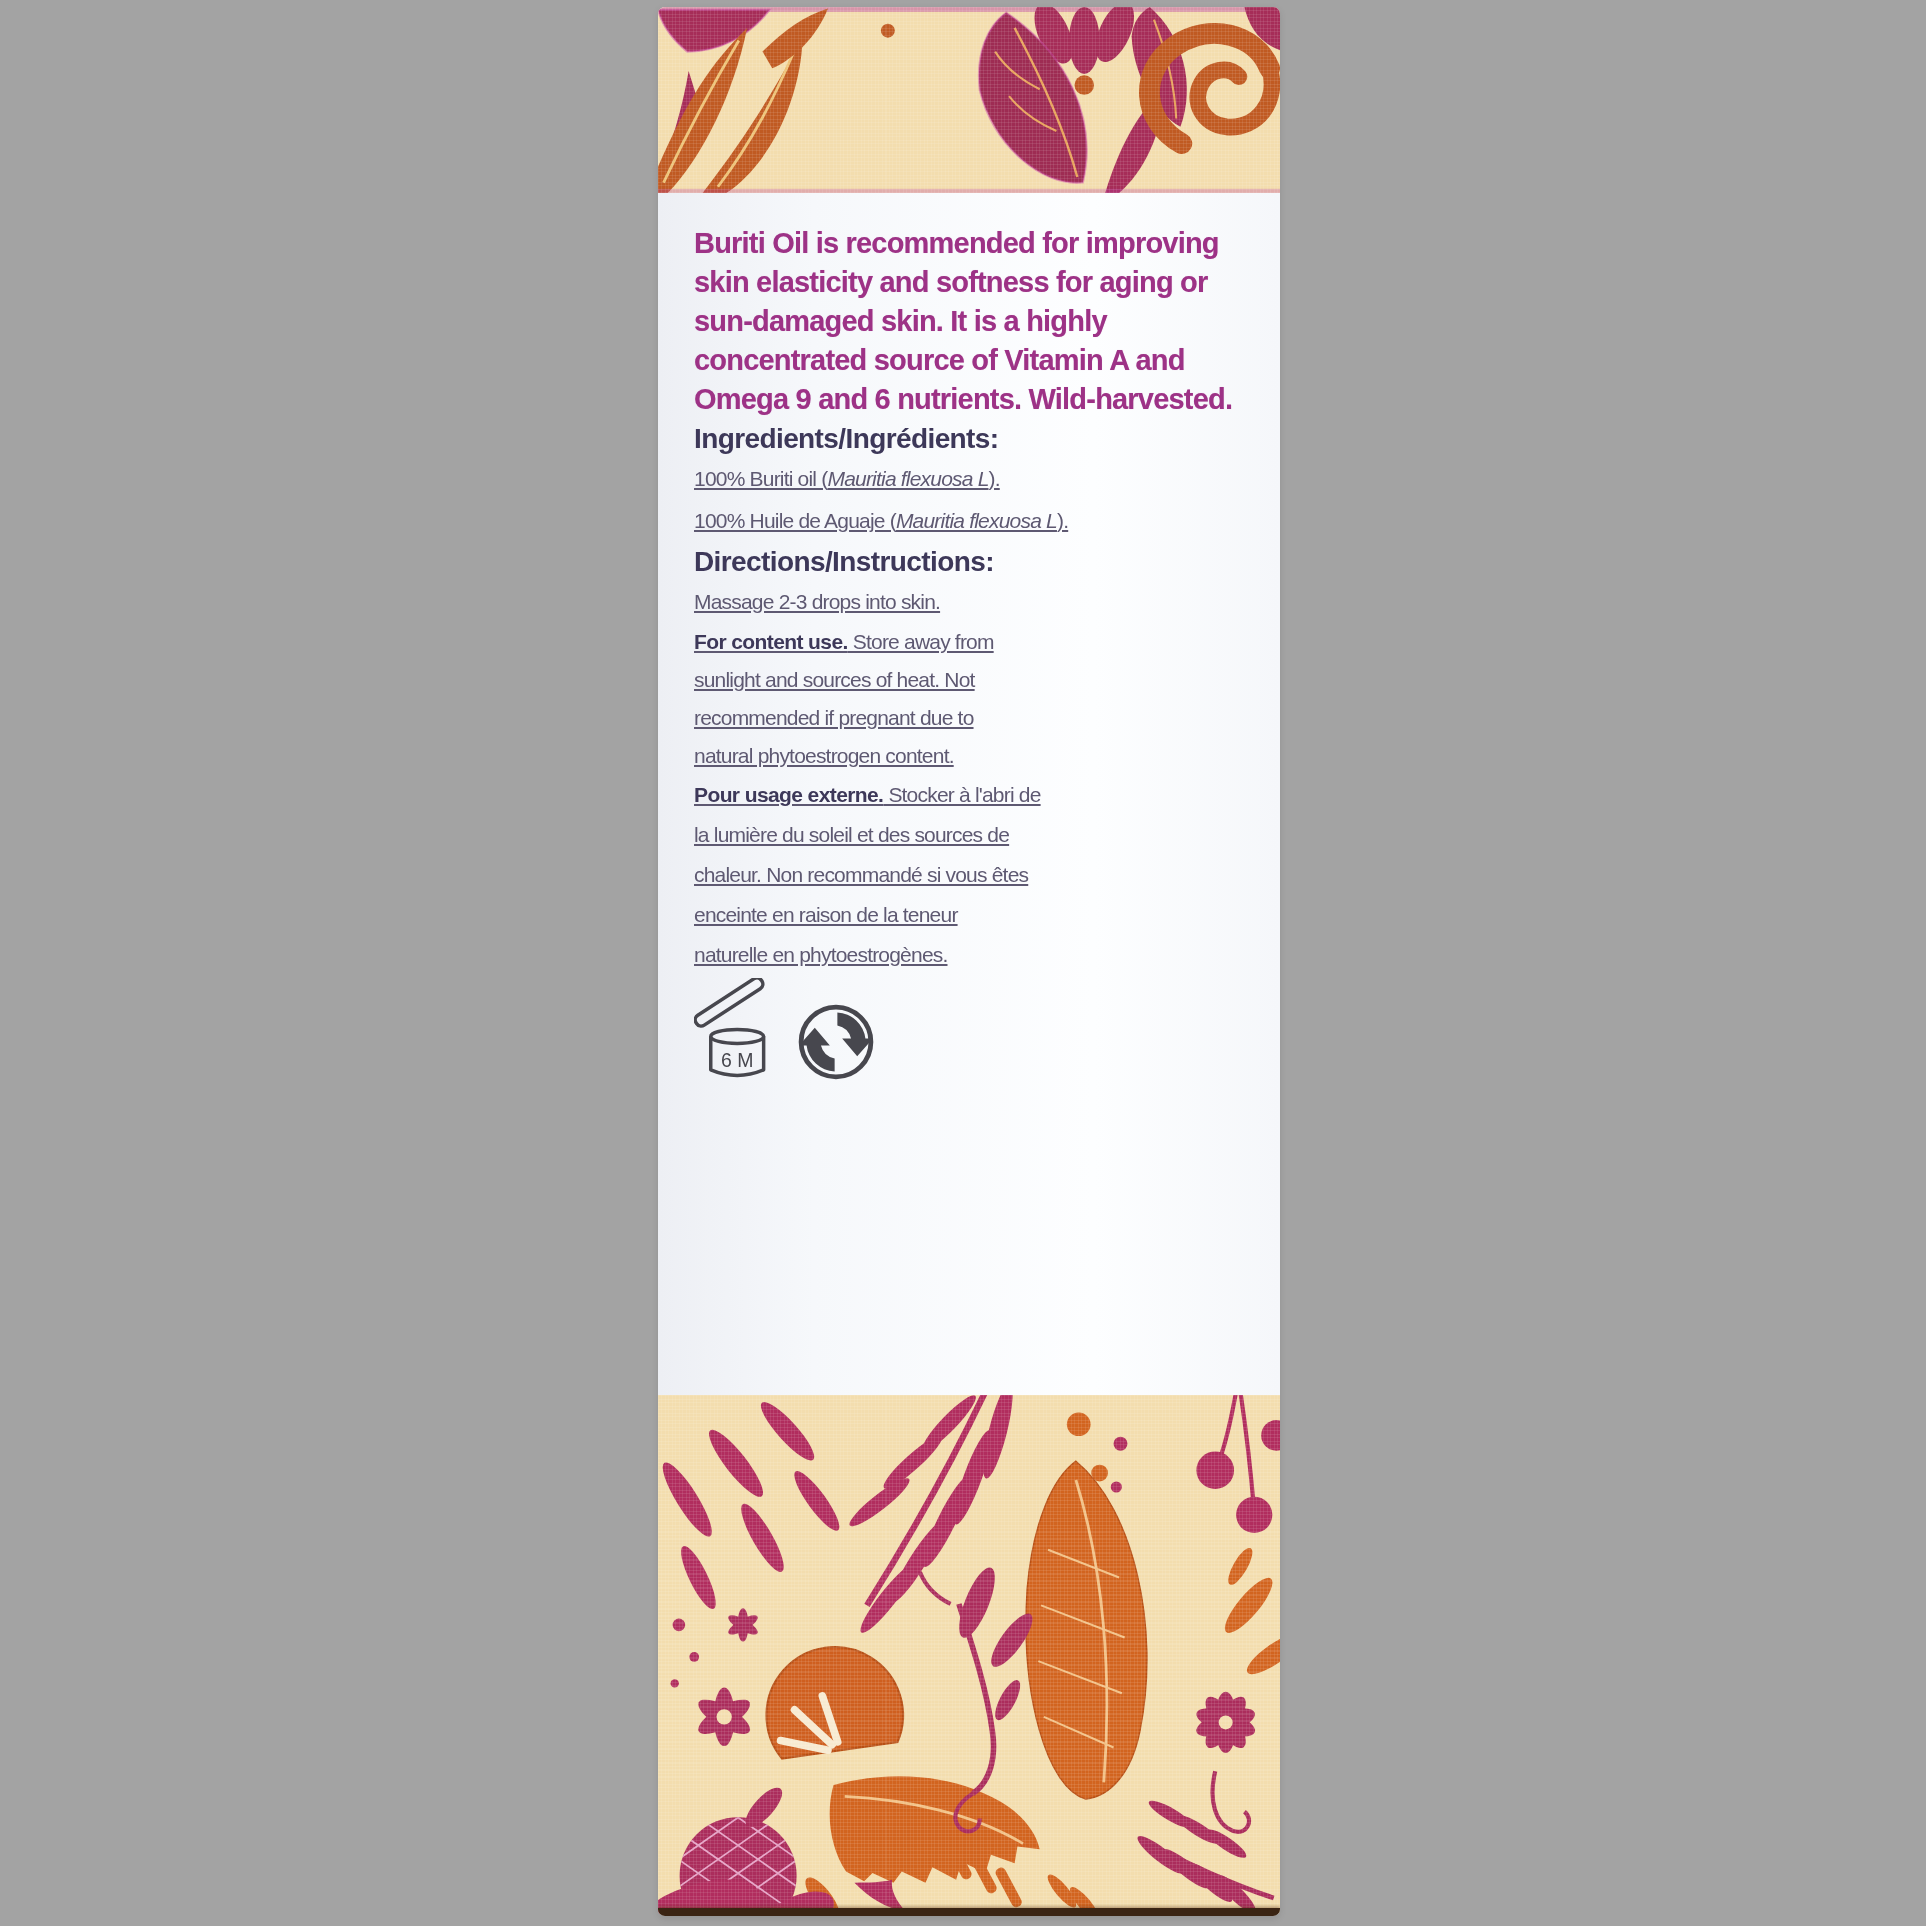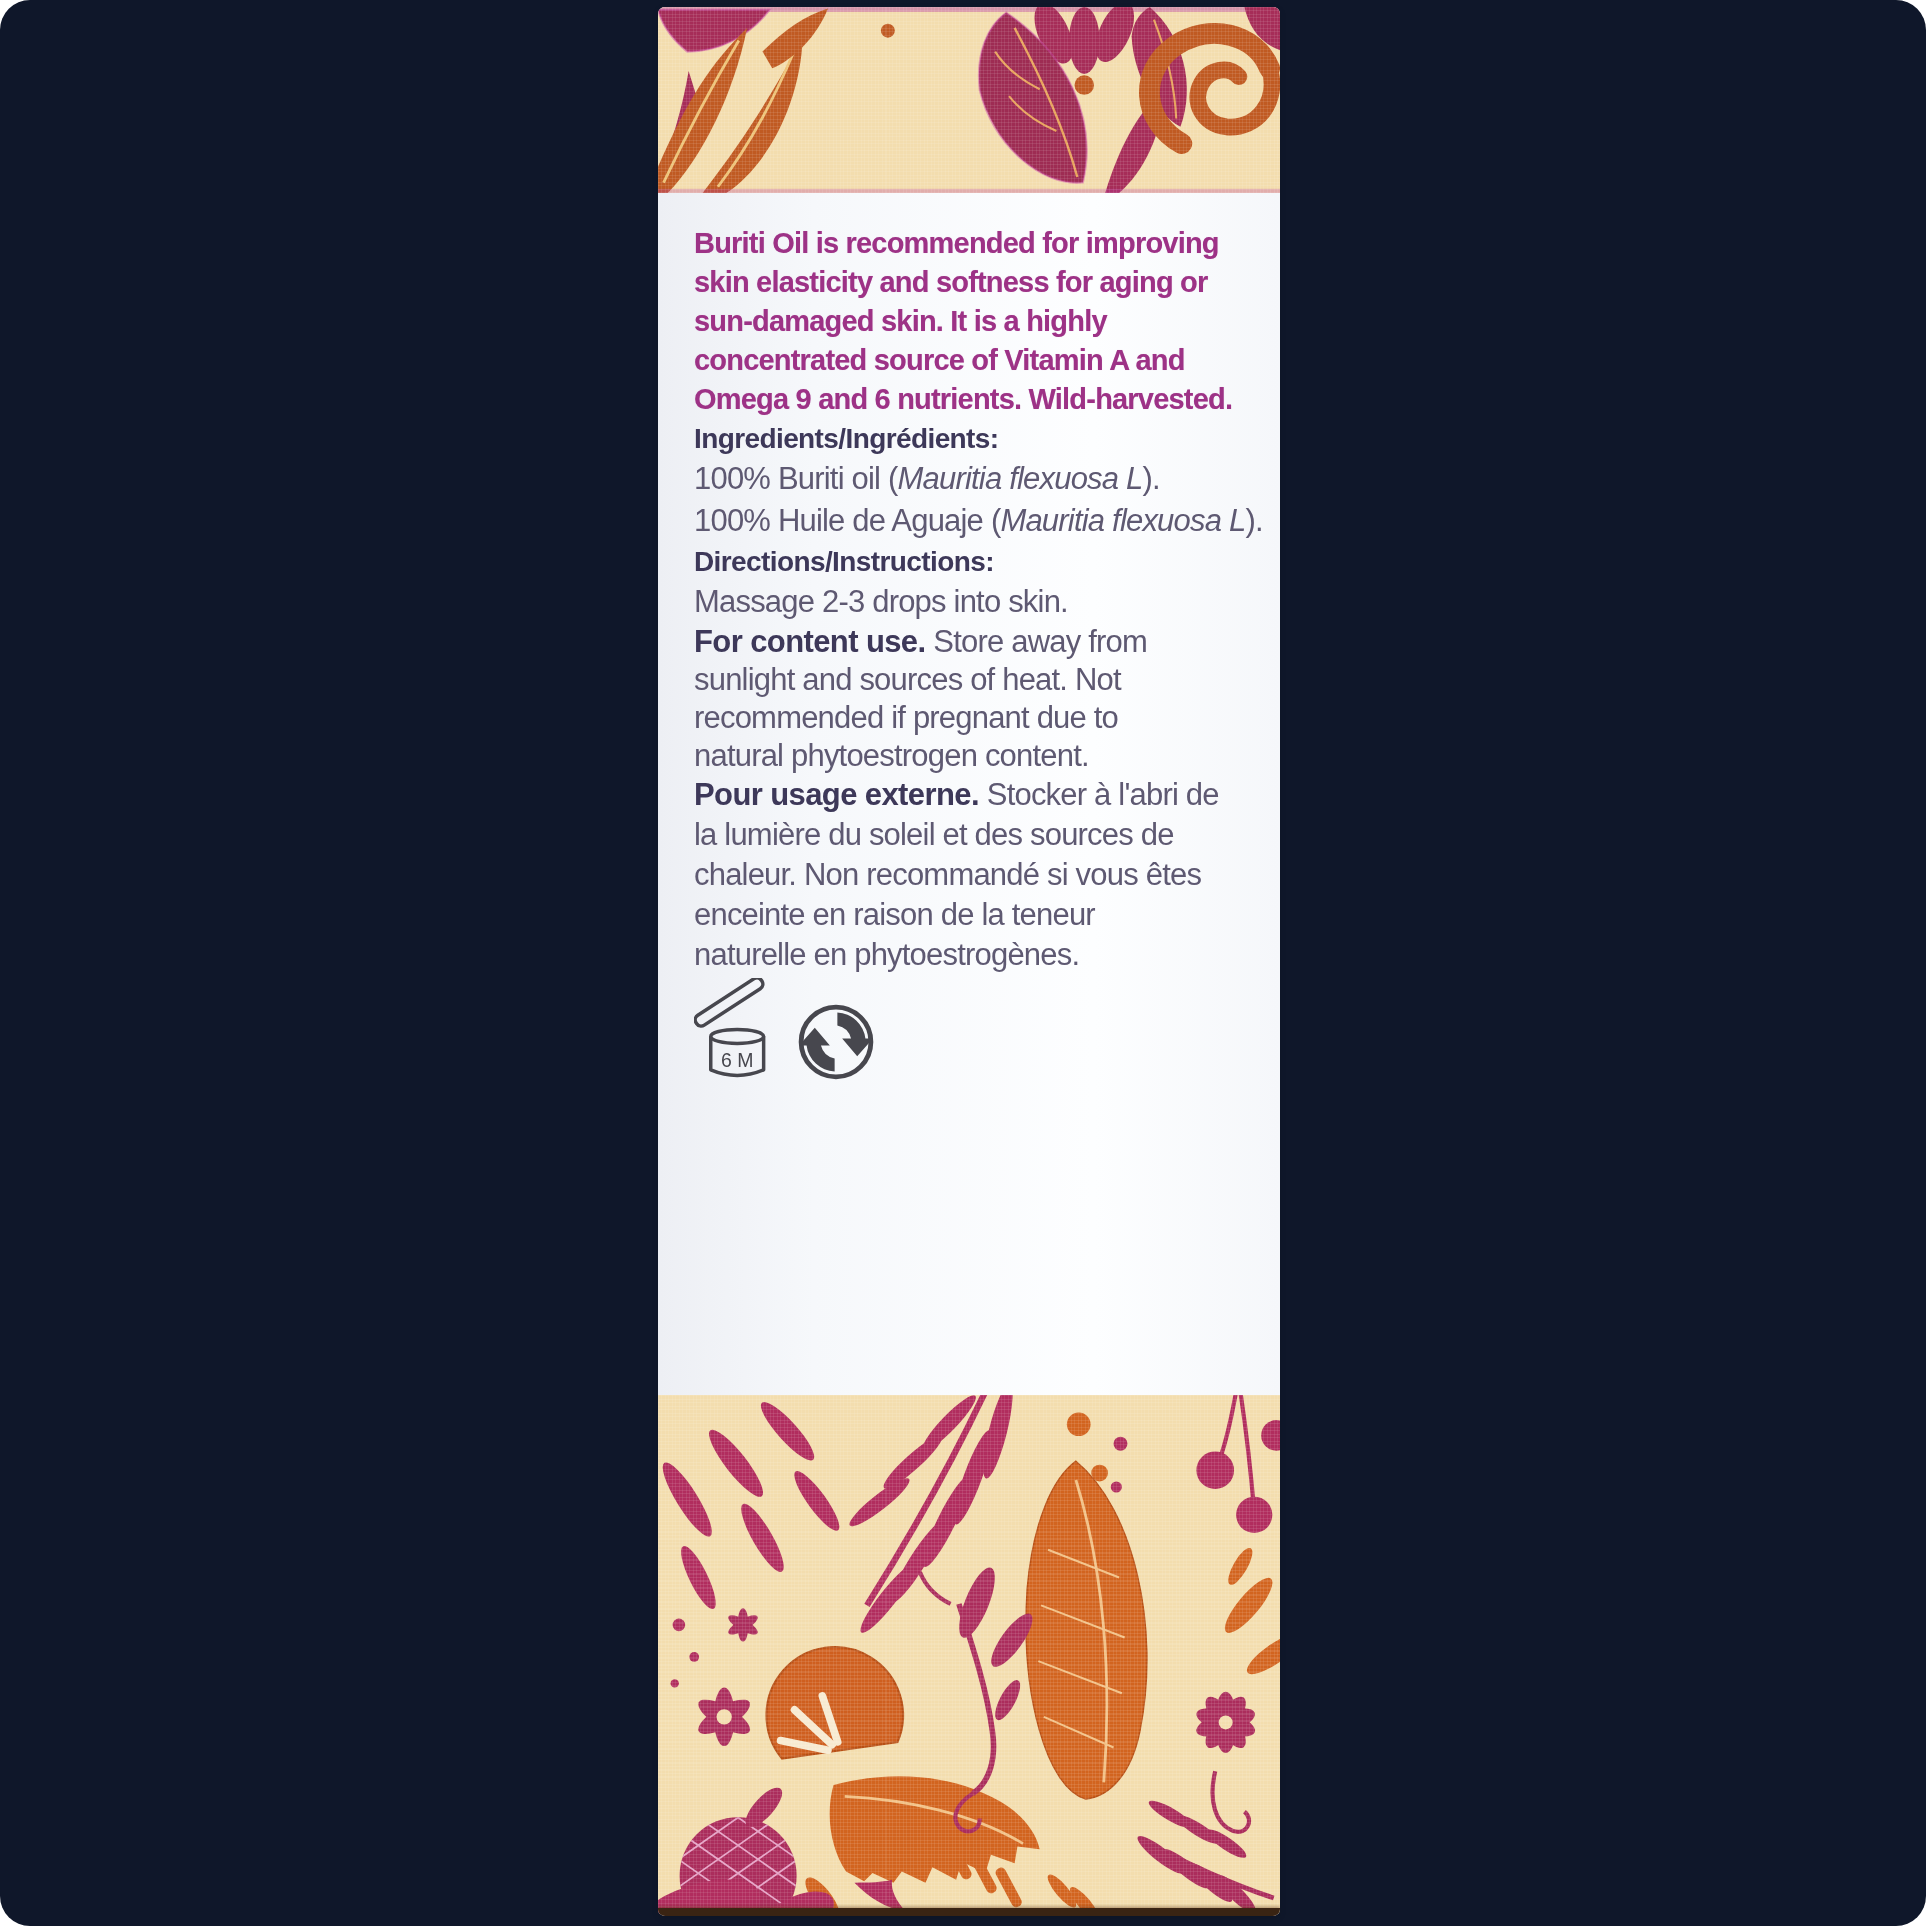--- a/index.html
+++ b/index.html
@@ -1,17 +1,17 @@
 <!DOCTYPE html>
 <html style="font-size:11px"><head>
 <meta charset="utf-8">
 <style>
   html,body{margin:0;padding:0;background:#ffffff;}
-  .stage{position:relative;width:1926px;height:1926px;background:#0f172a;overflow:hidden;
-         font-family:"Liberation Sans",sans-serif;border-radius:30px;}
+  .stage{position:relative;width:1926px;height:1926px;background:#a3a3a3;overflow:hidden;
+         font-family:"Liberation Sans",sans-serif;}
   .box{position:absolute;left:658px;top:7px;width:622px;height:1909px;background:#f7f8fb;
        border-radius:7px;overflow:hidden;box-shadow:0 2.1px 7px rgba(0,0,0,.10);}
   .band{position:absolute;left:0;width:622px;overflow:hidden;}
   .band svg{display:block;width:100%;height:100%;}
   .band::after{content:"";position:absolute;inset:0;pointer-events:none;opacity:.5;
     background-image:repeating-linear-gradient(0deg,rgba(255,255,255,.20) 0 1px,transparent 1px 3.5px),
                      repeating-linear-gradient(90deg,rgba(255,255,255,.18) 0 1px,transparent 1px 3.5px);}
   .band-top{top:0;height:186px;}
   .band-bottom{top:1388px;height:519px;}
   .bottom-edge{position:absolute;left:0;bottom:0;width:622px;height:8.4px;background:#3a2413;
@@ -20,21 +20,21 @@
     background:linear-gradient(90deg,#edeff4 0%,#f6f8fb 25%,#fdfeff 70%,#f5f7fa 100%);
     padding:31px 0 0 36px;box-sizing:border-box;}
   .panel p{margin:0;white-space:pre;}
   .magenta{color:#9d3286;font-size:29px;line-height:39px;letter-spacing:-0.8px;font-weight:bold;
     text-shadow:0 0 0.7px rgba(157,50,134,.35);}
   .para-en{margin-bottom:11px;}
   .para-fr{margin-bottom:0;}
   .heading{color:#3d3859;font-size:28px;line-height:39px;font-weight:bold;letter-spacing:-0.6px;}
   .h-ing{margin-top:8.4px;}
   .h-dir{margin-top:5.6px;}
-  .gray{color:#5e5972;font-size:31px;letter-spacing:-0.8px;}
+  .gray{color:#5e5972;font-size:21px;letter-spacing:-0.8px;text-decoration:underline;}
   .listline{line-height:42px;}
   .it{font-style:italic;}
   .mixed{line-height:38px;}
   .mixed-en{margin-top:9.8px;}
   .mixed-fr{margin-top:7px;line-height:40px;}
   .lead{color:#3d3859;font-weight:bold;letter-spacing:-0.6px;}
   .icons{display:flex;align-items:flex-end;gap:18px;margin-top:2.8px;height:103px;}
   .icons svg{display:block;}
 </style>
 </head>

